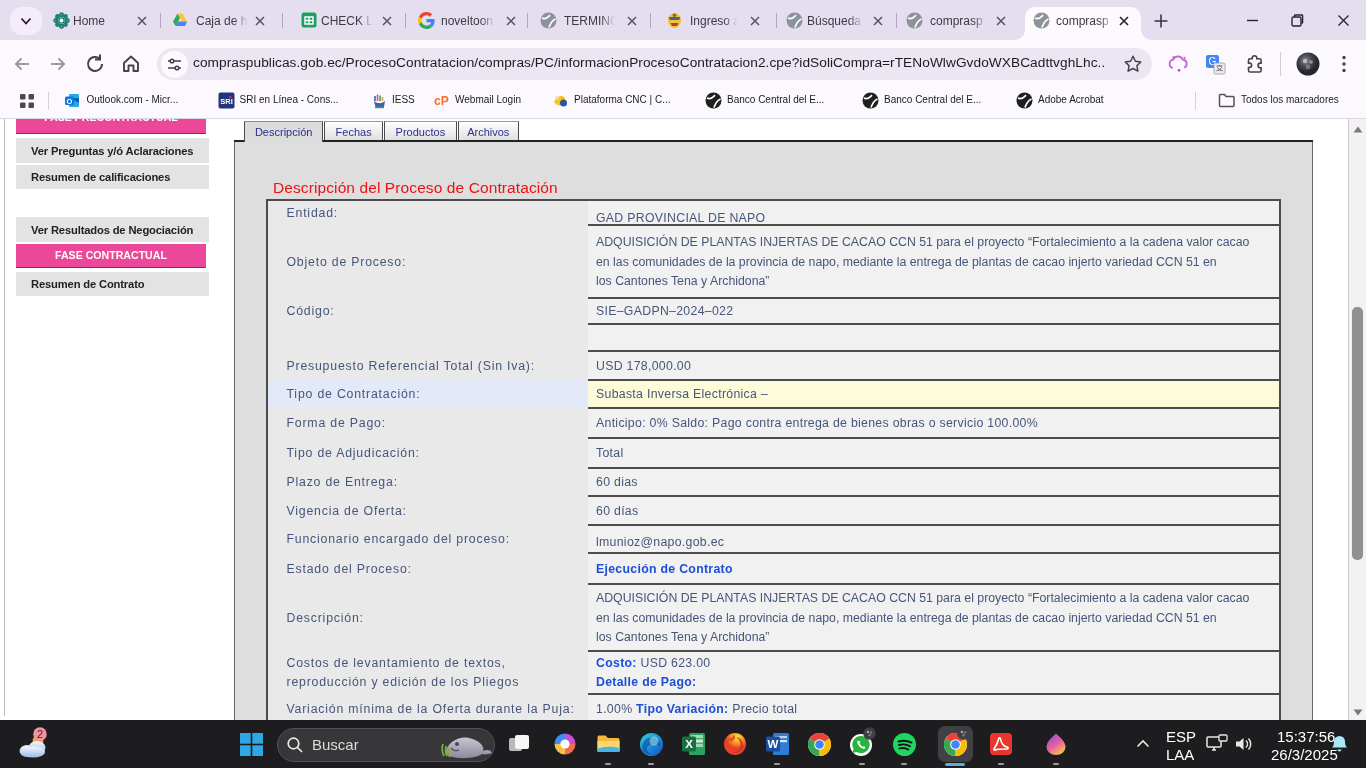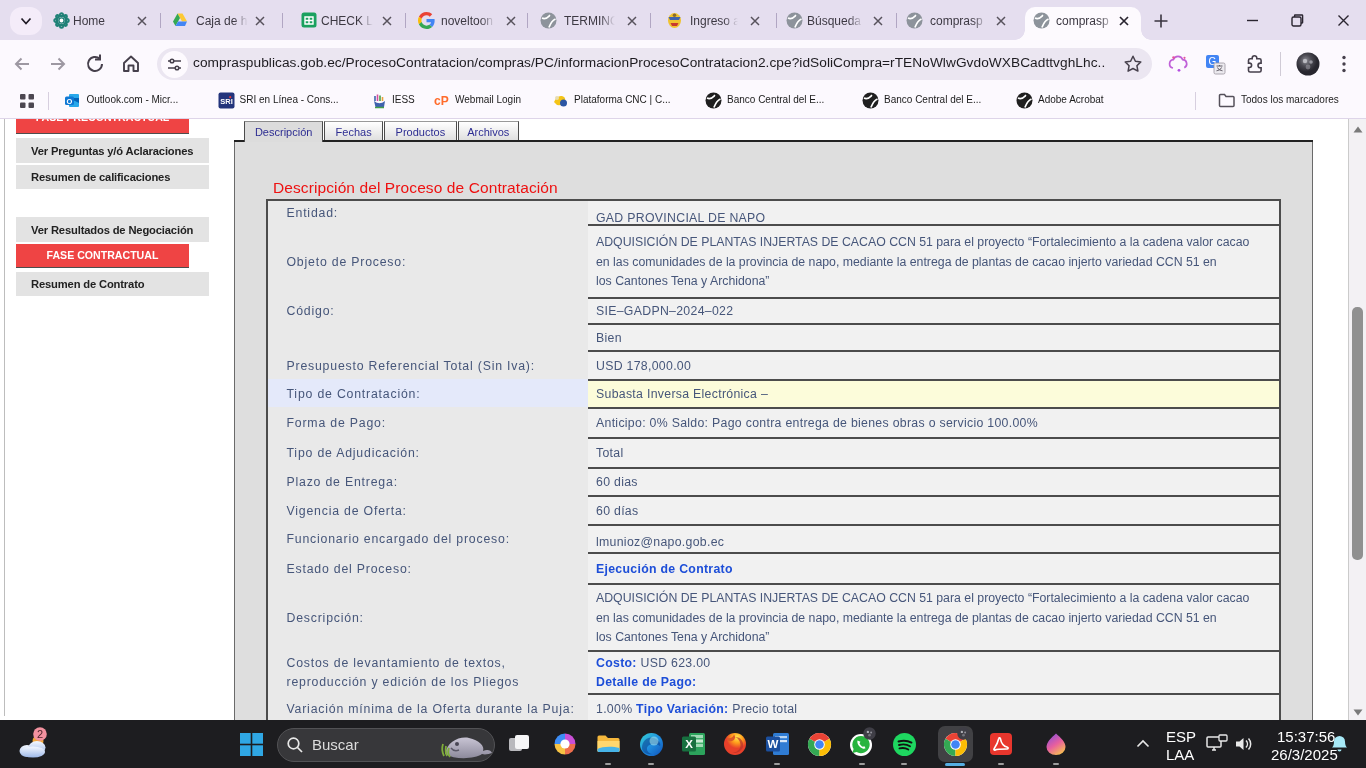--- a/index.html
+++ b/index.html
@@ -13,21 +13,21 @@
   .tabtitle { font-size:12px; color:#3d3943; top:14px; white-space:nowrap; overflow:hidden; }
   .tabfade { width:14px; height:16px; top:13px; }
   .tsep { width:1px; top:13px; height:15px; background:#b1a6c3; }
   .tx { width:18px; height:18px; top:11.5px; }
   #activetab { left:1025px; top:7px; width:116px; height:33px; background:#fdfafe; border-radius:10px 10px 0 0; }
   .bmtxt { font-size:10px; color:#1c1c1c; top:94px; white-space:nowrap; }
   .bsep { width:1px; top:92px; height:18px; background:#d7cfdf; }
   
   #page { left:0; top:119px; width:1348px; height:601px; background:#fff; }
   #vline { left:3.7px; top:0px; width:1.2px; height:597px; background:#bdbdbd; }
-  .sideband { left:16px; width:173px; background:#ef4444; border-bottom:1.5px solid #4d4d4d; color:#fff; font-weight:bold; font-size:10.6px; text-align:center; overflow:hidden; }
+  .sideband { left:16px; width:190px; background:#ec4899; border-bottom:1.5px solid #4d4d4d; color:#fff; font-weight:bold; font-size:10.6px; text-align:center; overflow:hidden; }
   .sideitem { left:16px; width:192.5px; height:24.8px; background:#e3e3e3; color:#222; font-size:11.2px; font-weight:bold; display:flex; align-items:center; padding-left:15px; white-space:nowrap; letter-spacing:-0.15px; }
   
   .ptab { top:1.5px; height:21.5px; font-size:11px; color:#2d2d92; display:flex; align-items:center; justify-content:center; border:1.5px solid #4c4c4c; border-bottom:none; border-top:1px solid #999; background:linear-gradient(#ffffff,#dcdcdc); }
   #ptabline { background:#222; }
   #panel { left:233.7px; top:21.3px; width:1079.3px; height:579.7px; background:#dedede; border-left:1.5px solid #6a6a6a; border-right:1.5px solid #6a6a6a; }
   #redhead { left:273px; top:59.5px; font-size:15.5px; color:#ee1111; letter-spacing:0.1px; }
   
   #tbl { left:265.5px; top:79.6px; width:1015.5px; height:521.4px; border:2px solid #4c4c4c; border-bottom:none; background:#e9e9e9; overflow:hidden; }
   #valcol { position:absolute; left:320.1px; top:0; width:691.4px; height:100%; background:#f1f1f1; }
   .vrow { position:absolute; left:0; width:100%; border-bottom:2px solid #4c4c4c; }
@@ -355,21 +355,20 @@
     <div class="lbl" style="top:384.7px; height:66.8px;">Descripción:</div>
     <div class="lbl" style="top:451.5px; height:42.8px;">
         <div>Costos de levantamiento de textos,<br>reproducción y edición de los Pliegos</div>
       </div>
     <div class="lbl" style="top:494.3px; height:30px;">Variación mínima de la Oferta durante la Puja:</div>
     <div class="val" style="top:0px; height:36px;">GAD PROVINCIAL DE NAPO</div>
     <div class="val" style="top:25.7px; height:72.3px;">
         <div style="font-size:12.3px;letter-spacing:0;">ADQUISICIÓN DE PLANTAS INJERTAS DE CACAO CCN 51 para el proyecto “Fortalecimiento a la cadena valor cacao<br>en las comunidades de la provincia de napo, mediante la entrega de plantas de cacao injerto variedad CCN 51 en<br>los Cantones Tena y Archidona”</div>
       </div>
     <div class="val" style="top:98px; height:26px;">SIE–GADPN–2024–022</div>
-    <div class="val" style="top:124px; height:27.7px;">Bien</div>
     <div class="val" style="top:151.7px; height:28.7px;">USD 178,000.00</div>
     <div class="val" style="top:180.4px; height:28px;">Subasta Inversa Electrónica –</div>
     <div class="val" style="top:208.4px; height:30.1px;text-align:right;">Anticipo: 0% Saldo: Pago contra entrega de bienes obras o servicio 100.00%</div>
     <div class="val" style="top:238.5px; height:29.6px;">Total</div>
     <div class="val" style="top:268.1px; height:28.5px;">60 dias</div>
     <div class="val" style="top:296.6px; height:28.5px;">60 días</div>
     <div class="val" style="top:325.1px; height:35px;">lmunioz@napo.gob.ec</div>
     <div class="val" style="top:353.8px; height:30.9px;">
         <span class="b">Ejecución de Contrato</span>
       </div>

